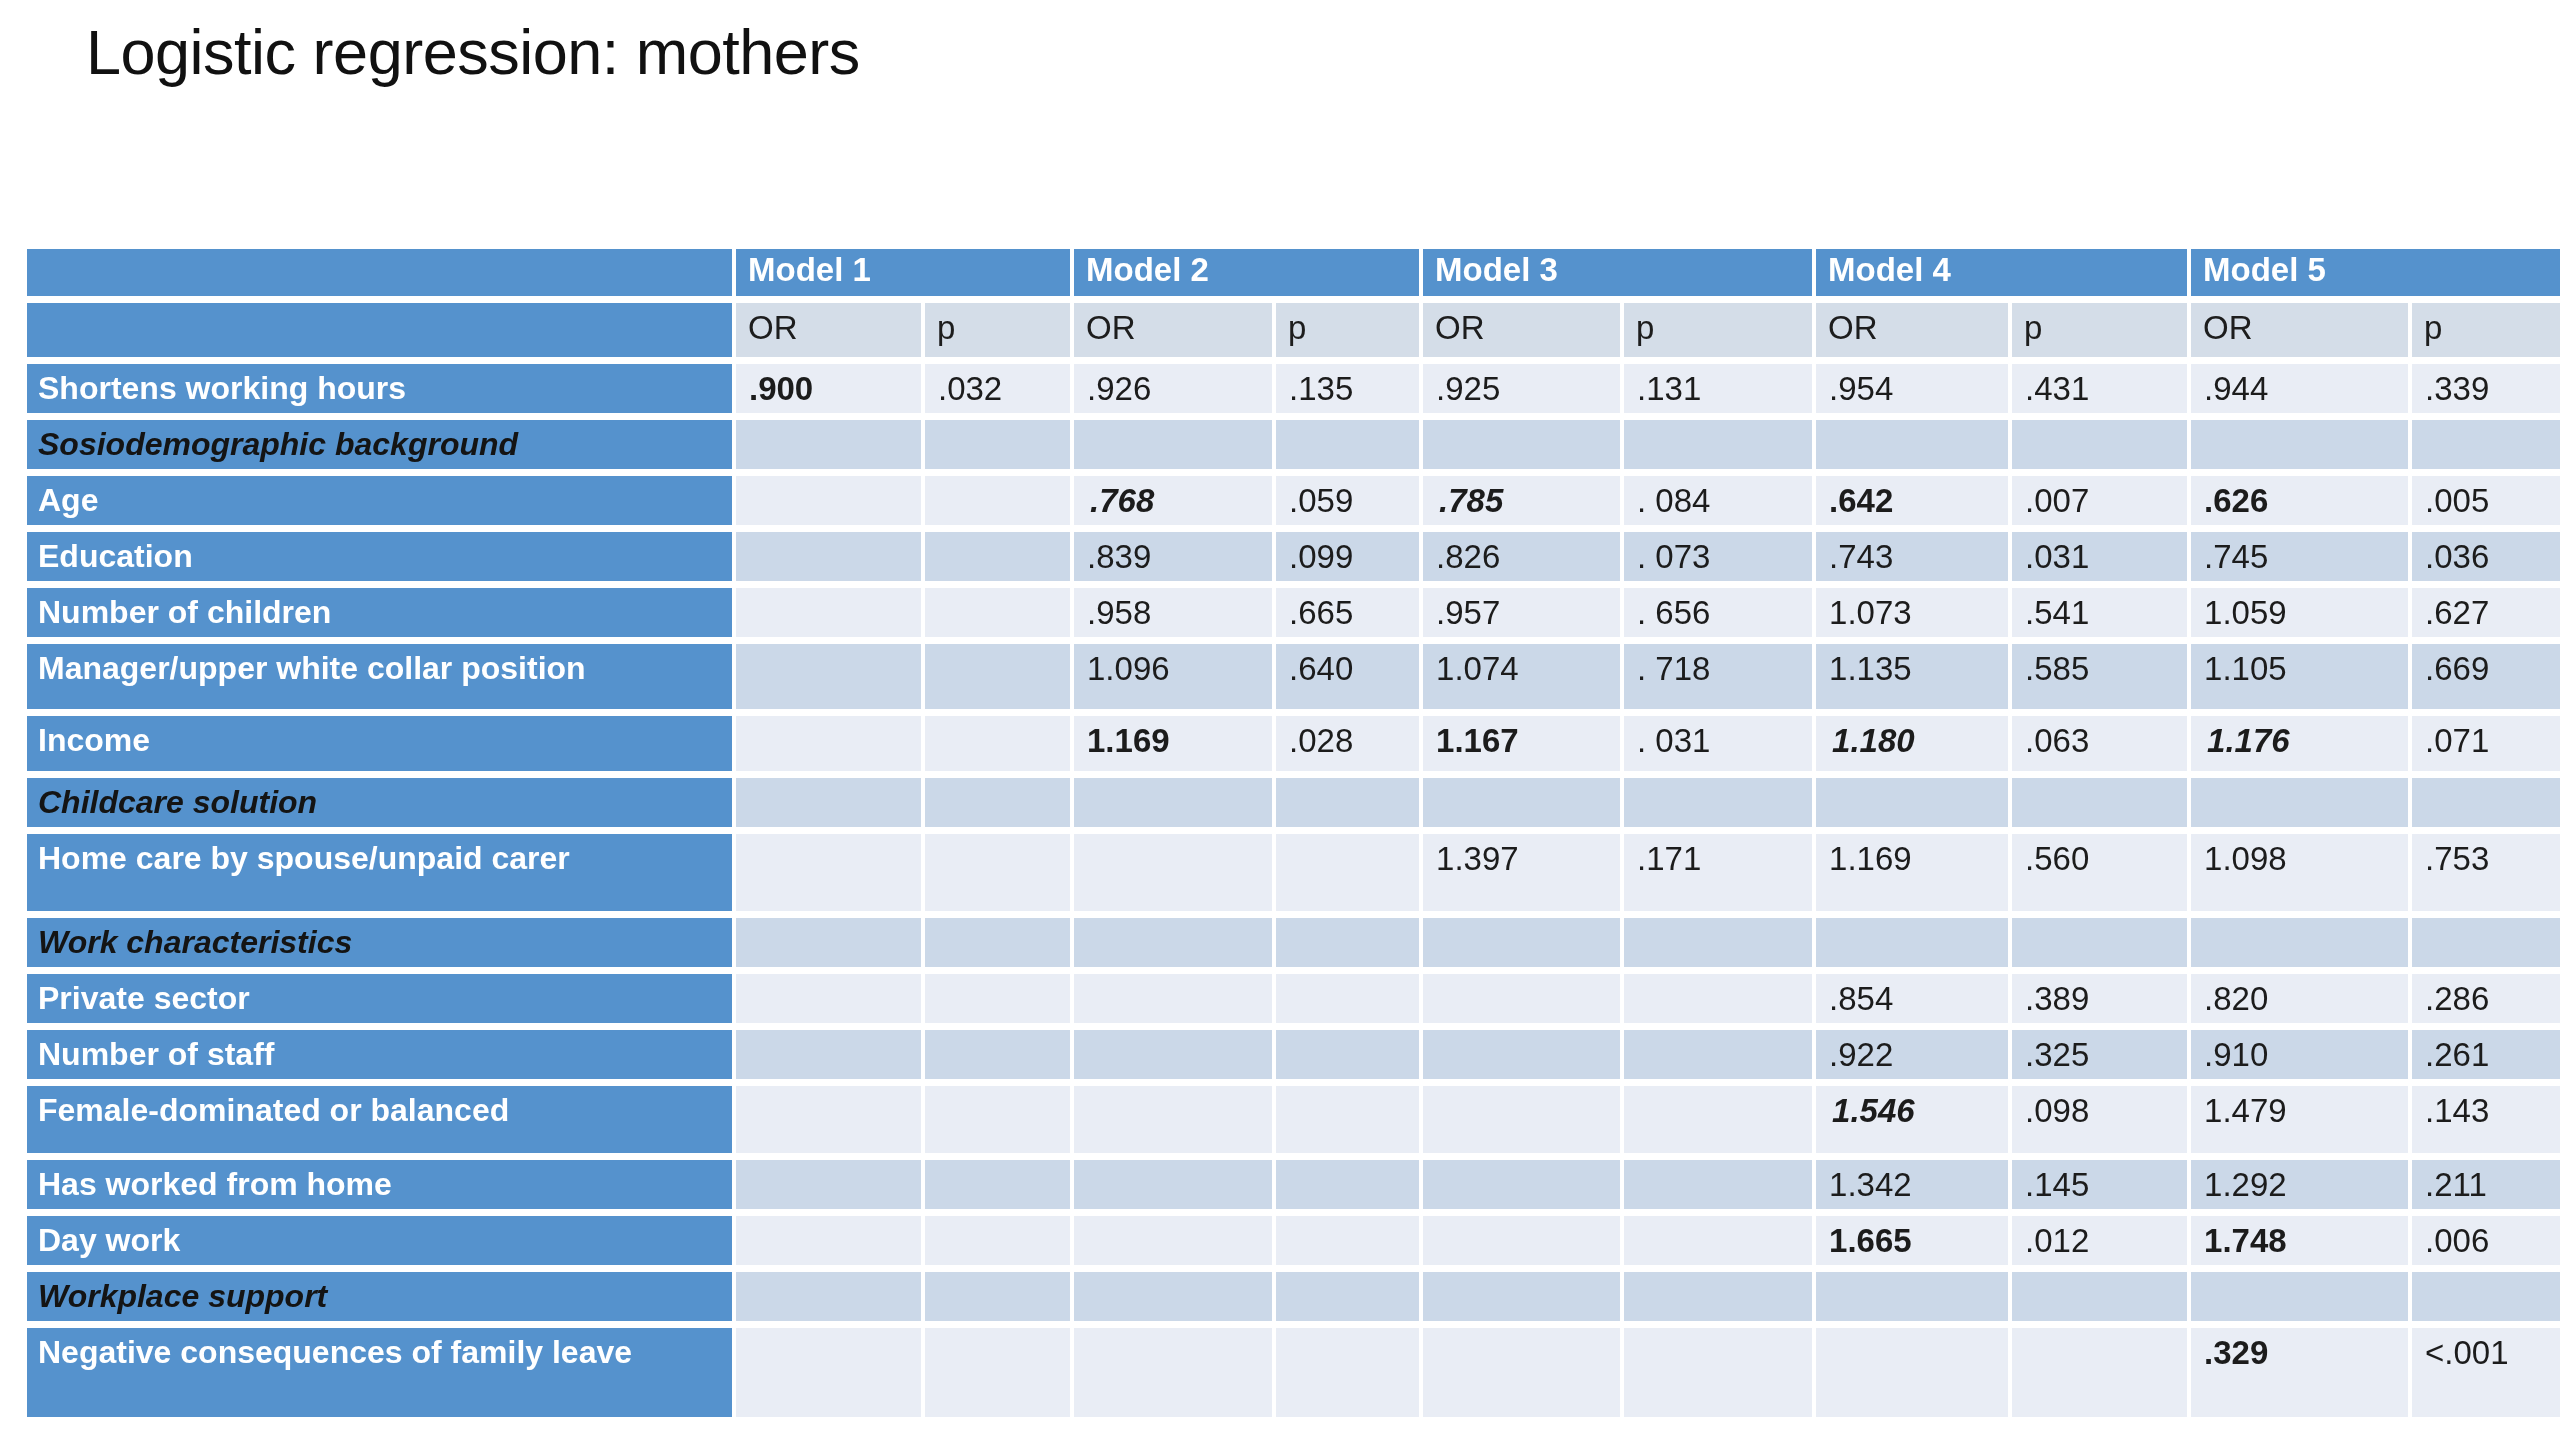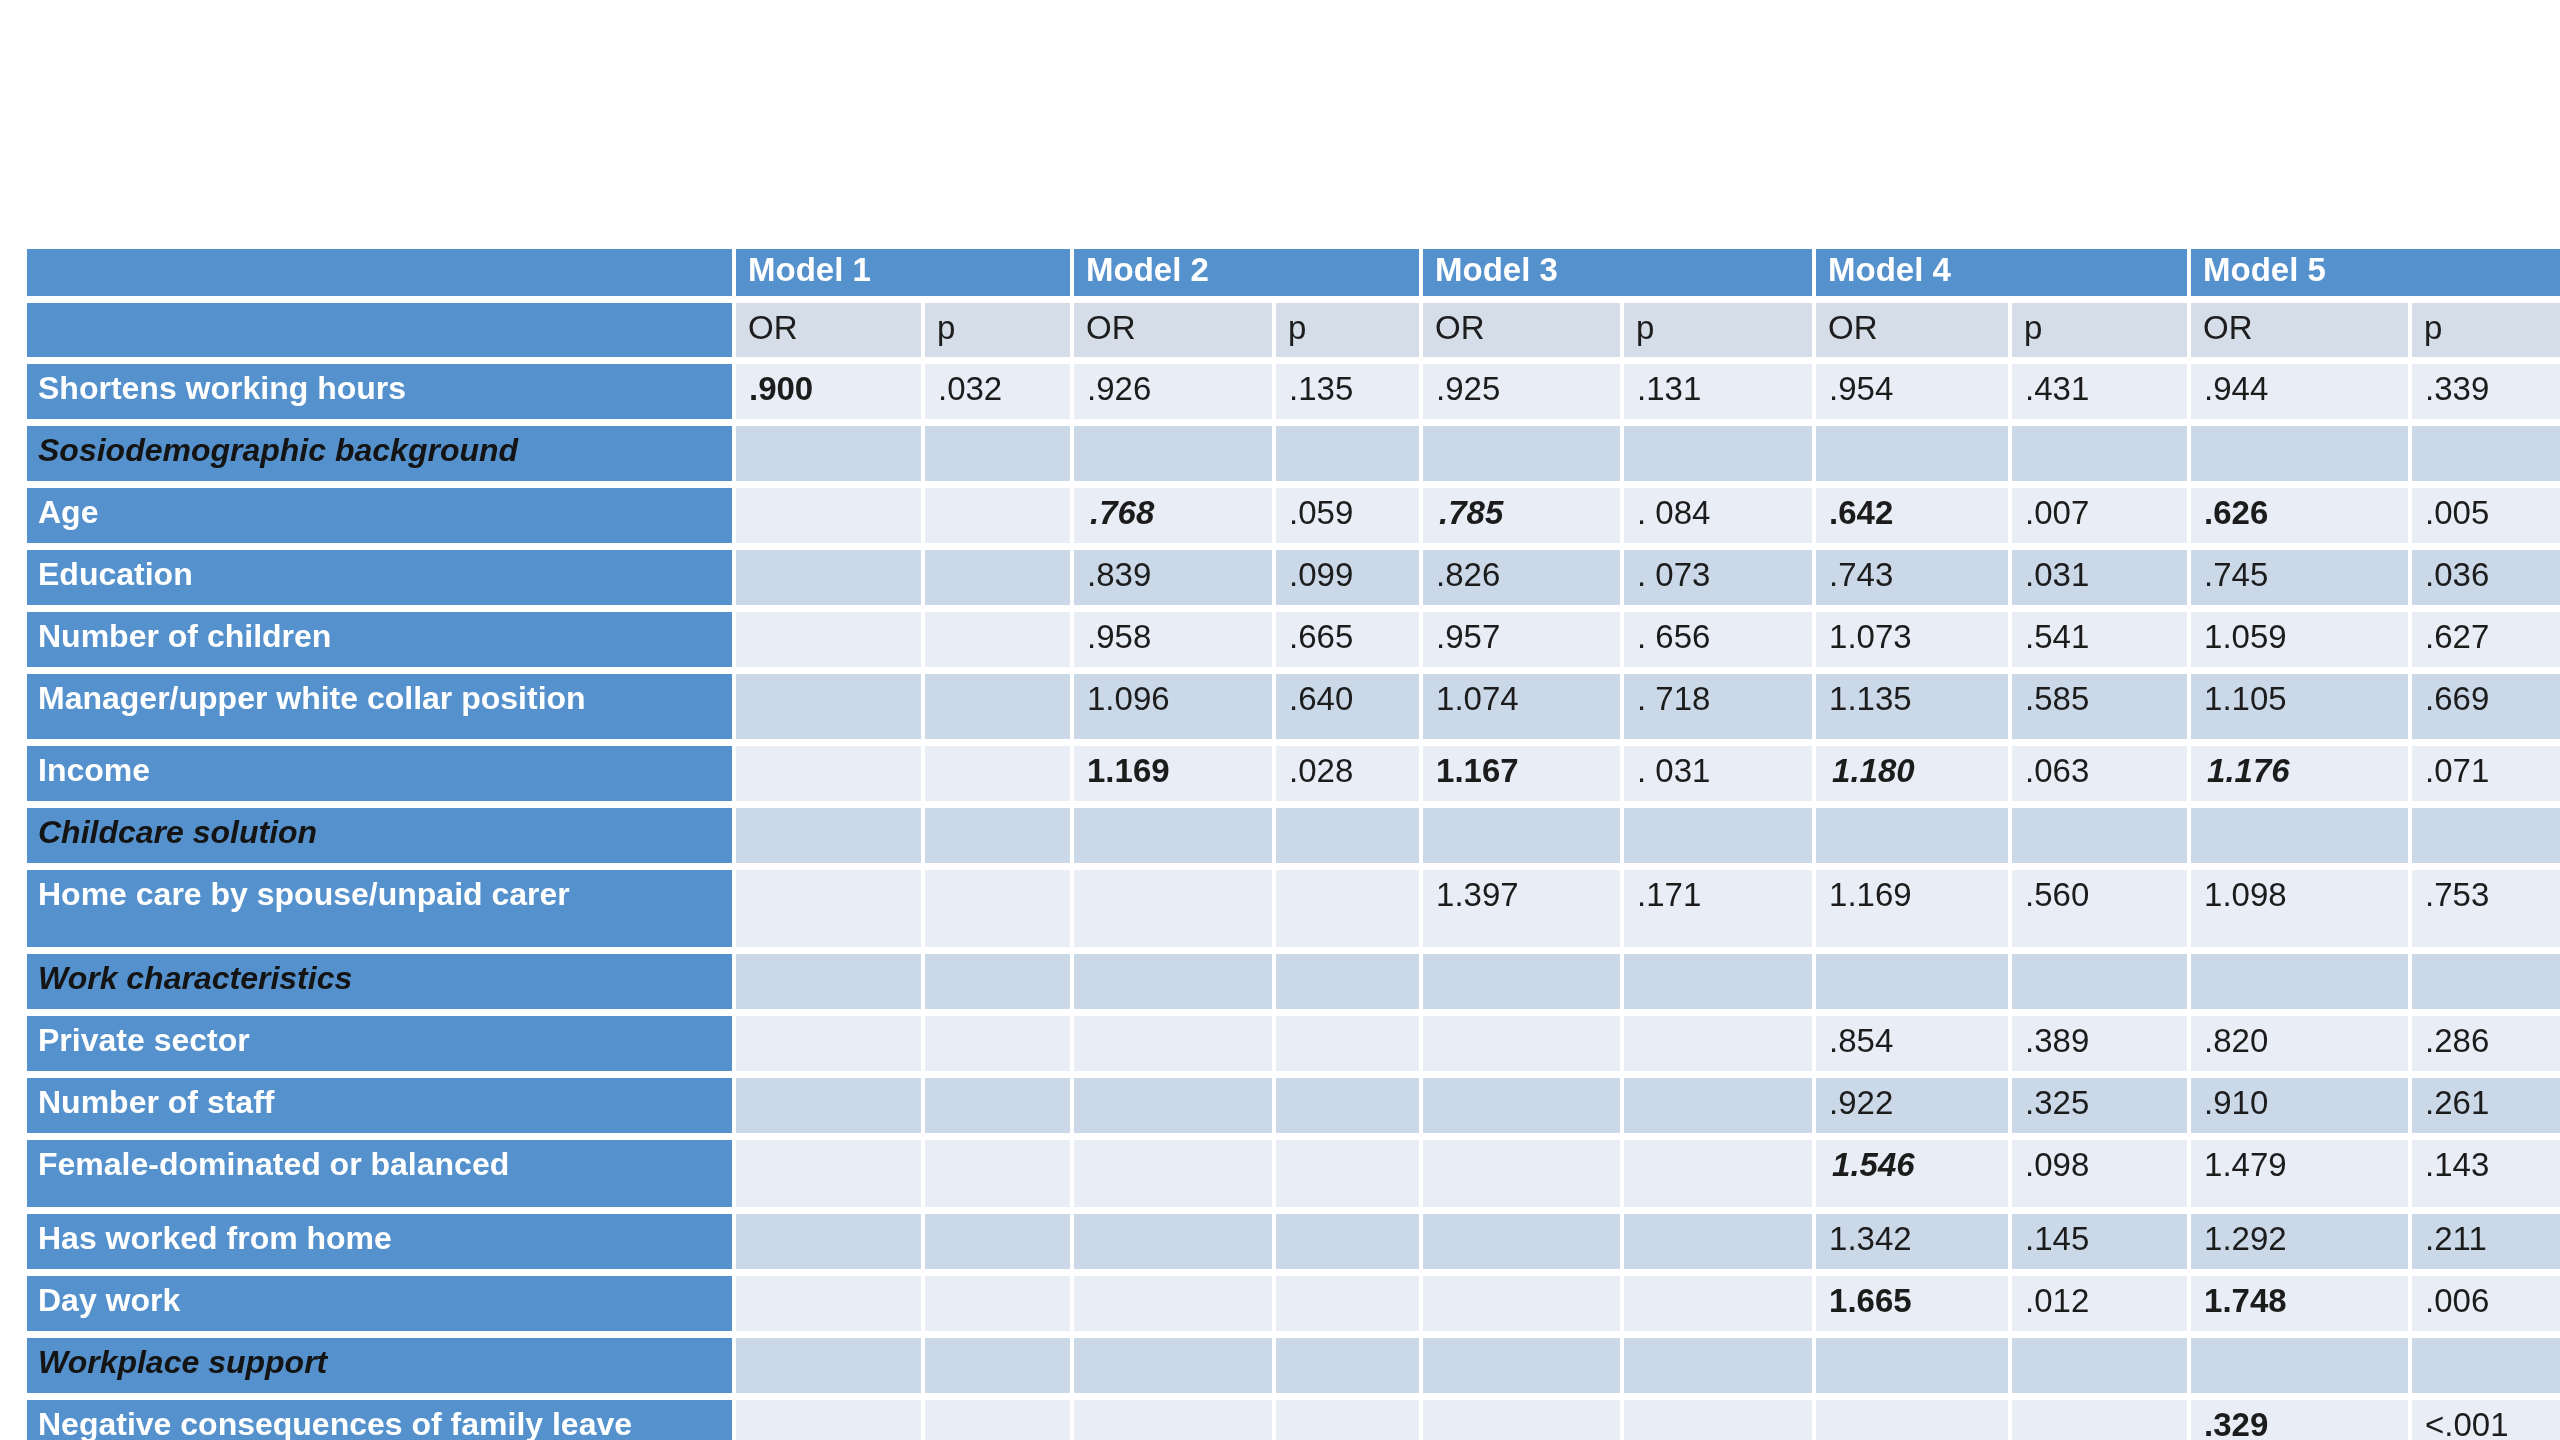--- a/index.html
+++ b/index.html
@@ -35,40 +35,41 @@
     padding:2px 0 2px 12px;
   }
   td.subhead{
     background:#D4DDE8;color:#1d1d1d;
     font-size:33px;font-weight:400;
     padding:6px 11px 6px 12px;
   }
   td.row-label{
     background:#5592CD;color:#ffffff;
     font-size:32px;font-weight:bold;
-    padding:6px 4px 12px 11px;
+    padding:6px 4px 6px 11px;
   }
   td.row-label.section{
     color:#141414;
     font-style:italic;
   }
   td.num{
     color:#1c1c1c;
     font-size:33px;font-weight:400;
     padding:6px 0 0 13px;
   }
   td.num.band-a{background:#E9EDF5;}
   td.num.band-b{background:#CBD8E8;}
   td.num.b{font-weight:bold;}
   td.num.bi{font-weight:bold;font-style:italic;padding-left:16px;}
 </style>
 </head>
 <body>
 
 <div class="slide-title">
+  <div>Logistic regression: mothers</div>
 </div>
 
 <table class="reg">
   <colgroup>
       <col style="width: 705px;">
       <col style="width: 185px;">
       <col style="width: 145px;">
       <col style="width: 198px;">
       <col style="width: 143px;">
       <col style="width: 197px;">

